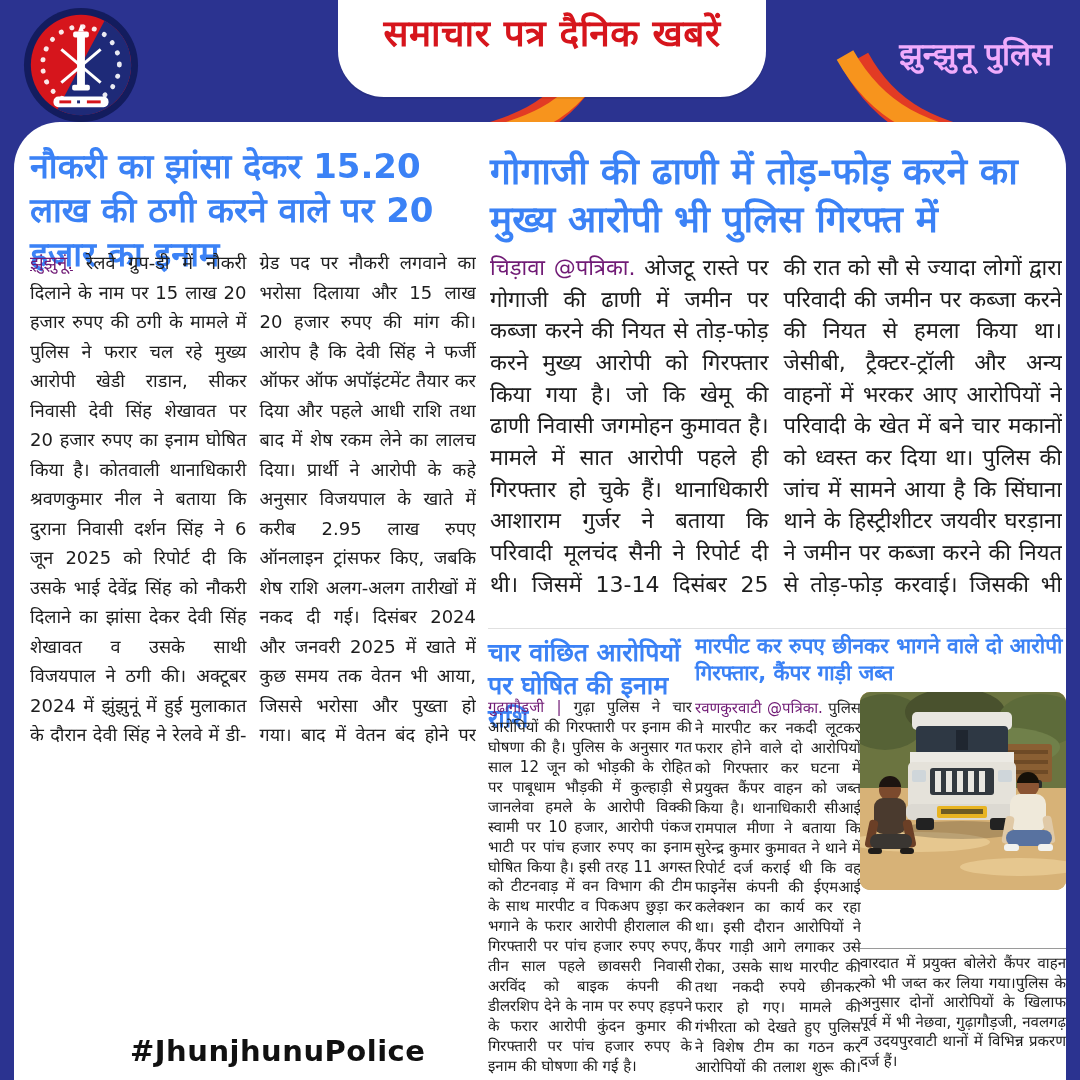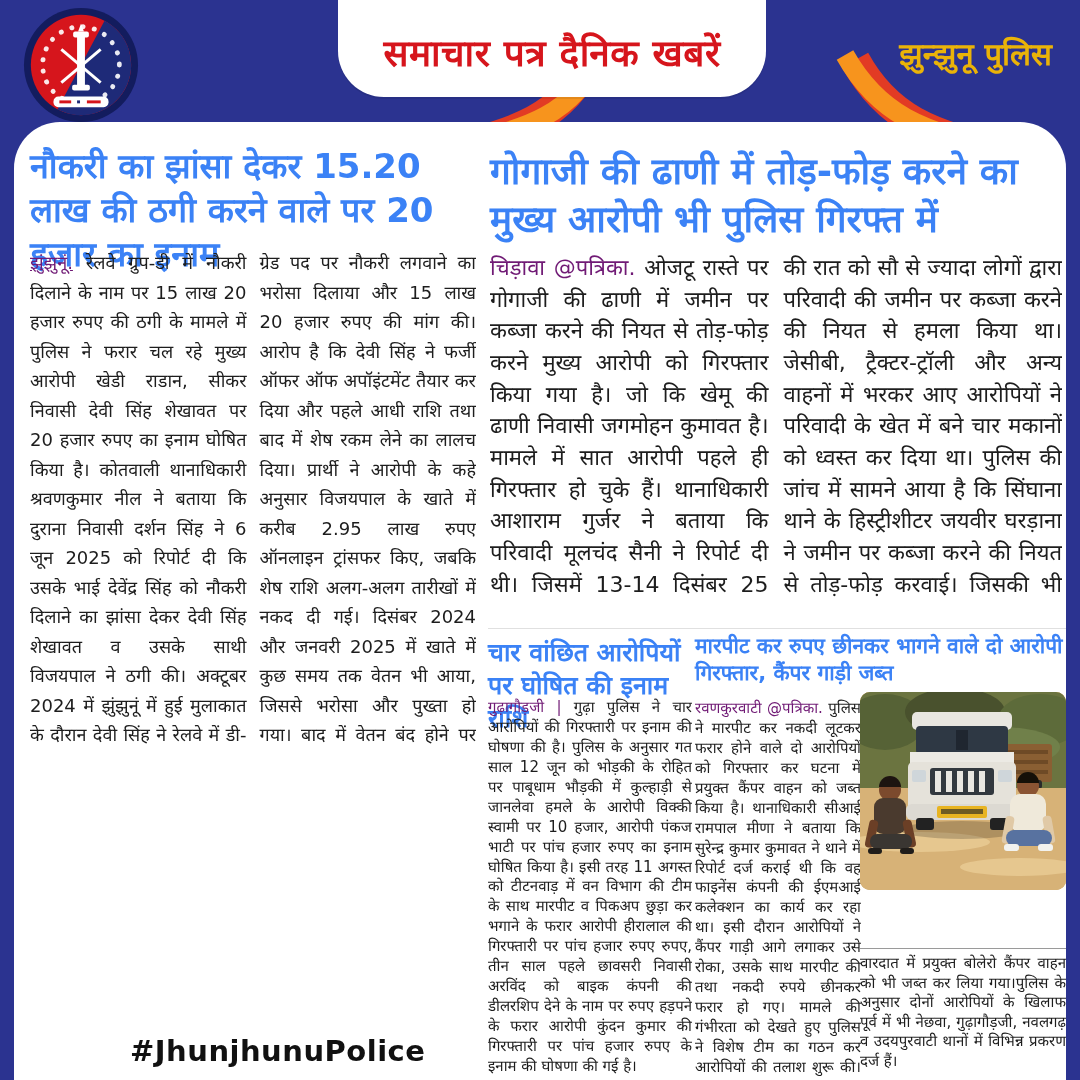--- a/index.html
+++ b/index.html
@@ -1,24 +1,24 @@
 <!DOCTYPE html>
 <html lang="hi"><head>
 <meta charset="utf-8">
 <style>
   html,body{margin:0;padding:0;background:#20276e;}
   .page{position:relative;width:1080px;height:1080px;background:#2b3390;overflow:hidden;
         font-family:"DejaVu Sans",sans-serif;}
   
   .logo{position:absolute;left:22px;top:6px;width:118px;height:118px;z-index:4;}
   .title-badge{position:absolute;left:338px;top:0;width:428px;height:97px;background:#ffffff;
-        border-radius:0 0 46px 46px;z-index:3;display:flex;align-items:center;justify-content:center;
+        border-radius:0 0 46px 46px;z-index:3;display:flex;justify-content:center;
         box-shadow:0 2px 0 rgba(0,0,0,.08);}
   .title-badge .t{color:#d6151c;font-size:37px;font-weight:800;letter-spacing:.5px;padding-top:6px;}
-  .brand{position:absolute;right:28px;top:32px;color:#eab308;font-size:31px;font-weight:800;z-index:3;}
+  .brand{position:absolute;right:28px;top:32px;color:#f0abfc;font-size:31px;font-weight:800;z-index:3;}
   .ribbons{position:absolute;left:0;top:0;width:1080px;height:170px;z-index:1;}
   
   .panel{position:absolute;left:14px;right:14px;top:122px;bottom:0;background:#ffffff;
         border-radius:46px 46px 0 0;z-index:2;overflow:hidden;}
   .abs{position:absolute;}
   .hl{font-weight:800;color:#3b82f6;}
   .body-txt{color:#1d1d1d;text-align:justify;}
   .dateline{font-weight:400;color:#701a75;}
   .u{text-decoration:underline;}
   

